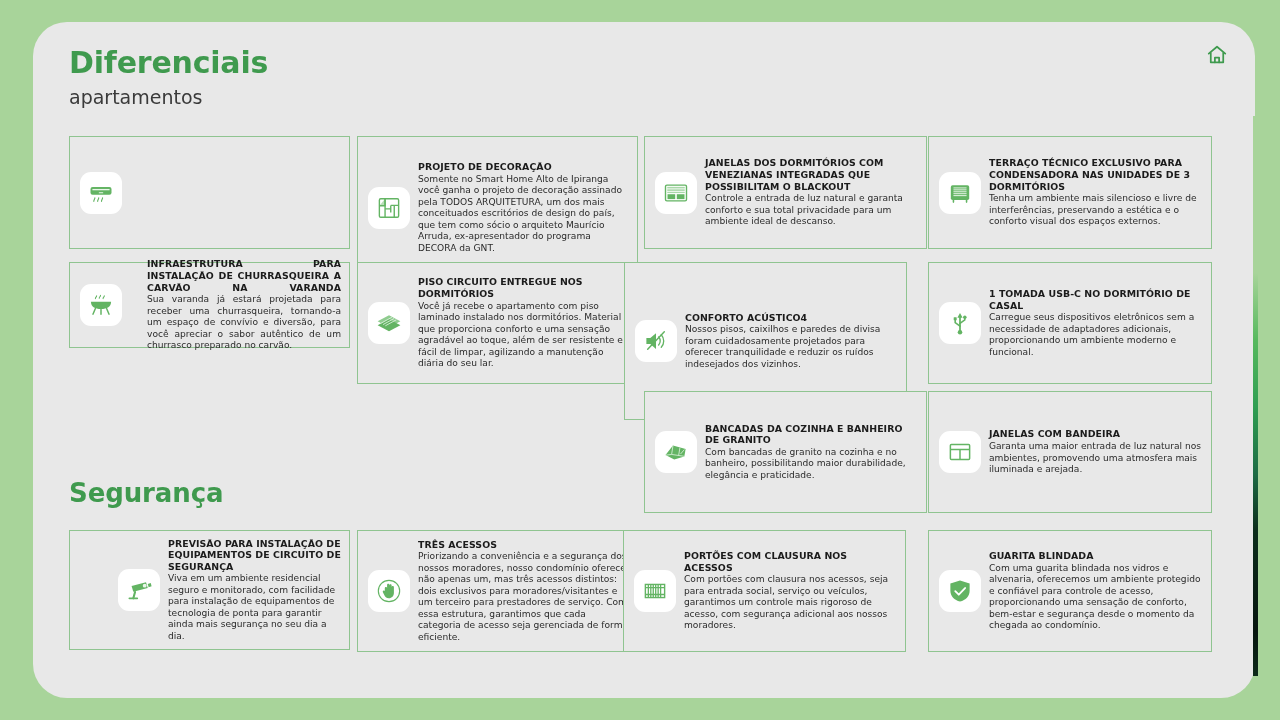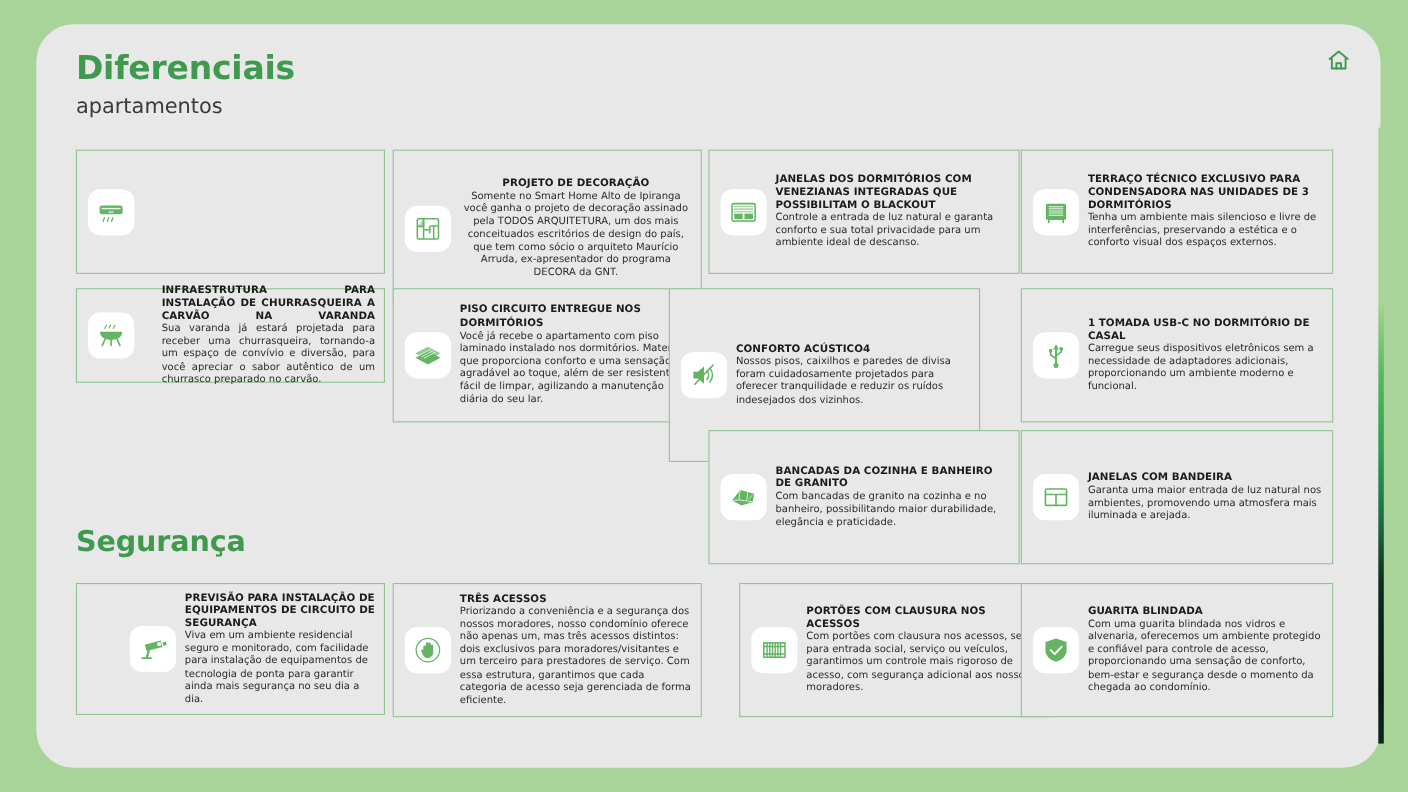--- a/index.html
+++ b/index.html
@@ -96,35 +96,35 @@
     font-size: 9.1px;
     color: #2b2b2b;
     line-height: 11.5px;
     margin-top: 1px;
   }
   .just .card-title, .just .card-text { text-align: justify; }
   .just .card-title { text-align-last: justify; }
 
   
   #card-ar          { left: 36px;  top: 114px; width: 281px; height: 113px; }
-  #card-decoracao   { left: 324px; top: 114px; width: 281px; height: 143px; text-align: center; }
+  #card-decoracao   { left: 324px; top: 114px; width: 281px; height: 143px; }
   #card-janelas-bo  { left: 611px; top: 114px; width: 283px; height: 113px; }
   #card-terraco     { left: 895px; top: 114px; width: 284px; height: 113px; }
   
   #card-churrasq    { left: 36px;  top: 240px; width: 281px; height: 86px; gap: 17px; }
   #card-piso        { left: 324px; top: 240px; width: 281px; height: 122px; }
-  #card-acustico    { left: 575px; top: 240px; width: 283px; height: 158px; }
+  #card-acustico    { left: 591px; top: 240px; width: 283px; height: 158px; }
   #card-usb         { left: 895px; top: 240px; width: 284px; height: 122px; }
   
   #card-bancadas    { left: 611px; top: 369px; width: 283px; height: 122px; }
   #card-bandeira    { left: 895px; top: 369px; width: 284px; height: 122px; }
   
   #card-circuito    { left: 36px;  top: 508px; width: 281px; height: 120px; padding-left: 44px; }
   #card-acessos     { left: 324px; top: 508px; width: 281px; height: 122px; }
-  #card-portoes     { left: 639px; top: 508px; width: 283px; height: 122px; }
+  #card-portoes     { left: 590px; top: 508px; width: 283px; height: 122px; }
   #card-guarita     { left: 895px; top: 508px; width: 284px; height: 122px; }
 </style>
 </head>
 <body>
 
 <div id="edge-stripe"></div>
 
 <div id="panel">
 
   <div id="header">

